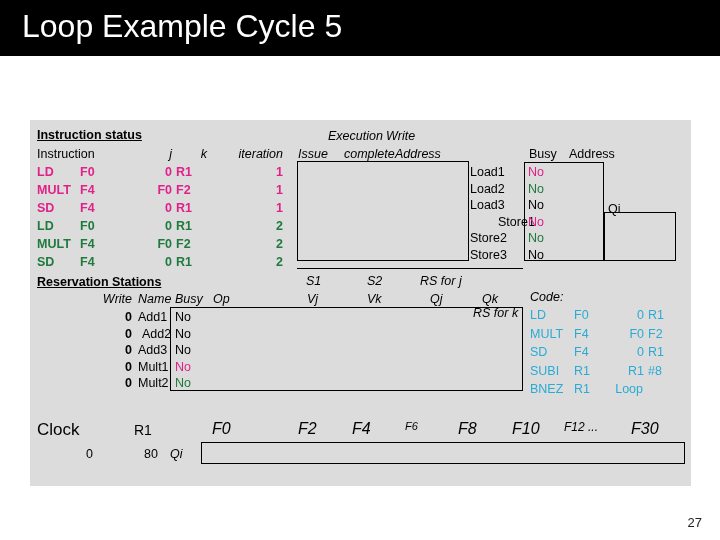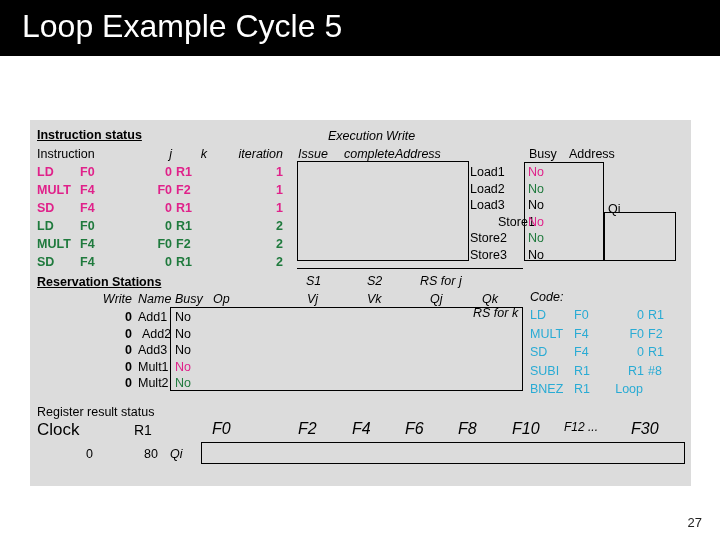--- a/index.html
+++ b/index.html
@@ -225,38 +225,37 @@
       <div class="abs t cyan" style="left:500px;top:243.5px;">SUBI</div>
       <div class="abs t cyan" style="left:544px;top:243.5px;">R1</div>
       <div class="abs t cyan r" style="left:562px;top:243.5px;width:52px;">R1</div>
       <div class="abs t cyan" style="left:618px;top:243.5px;">#8</div>
       <div class="abs t cyan" style="left:500px;top:262px;">BNEZ</div>
       <div class="abs t cyan" style="left:544px;top:262px;">R1</div>
       <div class="abs t cyan r" style="left:561px;top:262px;width:52px;">Loop</div>
       <div class="abs t cyan" style="left:618px;top:262px;"></div>
     </div>
 
-  <div class="abs t" style="left:7px;top:285px;">Register result status</div>
 
   <div class="abs big" style="left:7px;top:300px;">Clock</div>
   <div class="abs t r" style="left:7px;top:327px;width:56px;">0</div>
 
   <div class="abs mid" style="left:104px;top:302px;">R1</div>
   <div class="abs t r" style="left:78px;top:327px;width:50px;">80</div>
 
   <div class="abs t ital" style="left:140px;top:327px;">Qi</div>
 
   <div id="reg-headers">
       <div class="abs ital" style="left:182px;top:300px;font-size:16px;">F0</div>
       <div class="abs t" style="left:182px;top:326px;"></div>
       <div class="abs ital" style="left:268px;top:300px;font-size:16px;">F2</div>
       <div class="abs t" style="left:268px;top:326px;"></div>
       <div class="abs ital" style="left:322px;top:300px;font-size:16px;">F4</div>
       <div class="abs t" style="left:322px;top:326px;"></div>
-      <div class="abs ital" style="left:375px;top:300px;font-size:16px;">F6</div>
+      <div class="abs ital" style="left:375px;top:300px;font-size:11px;">F6</div>
       <div class="abs t" style="left:375px;top:326px;"></div>
       <div class="abs ital" style="left:428px;top:300px;font-size:16px;">F8</div>
       <div class="abs t" style="left:428px;top:326px;"></div>
       <div class="abs ital" style="left:482px;top:300px;font-size:16px;">F10</div>
       <div class="abs t" style="left:482px;top:326px;"></div>
       <div class="abs ital" style="left:534px;top:300px;font-size:12px;">F12 ...</div>
       <div class="abs t" style="left:534px;top:326px;"></div>
       <div class="abs ital" style="left:601px;top:300px;font-size:16px;">F30</div>
       <div class="abs t" style="left:601px;top:326px;"></div>
     </div>

